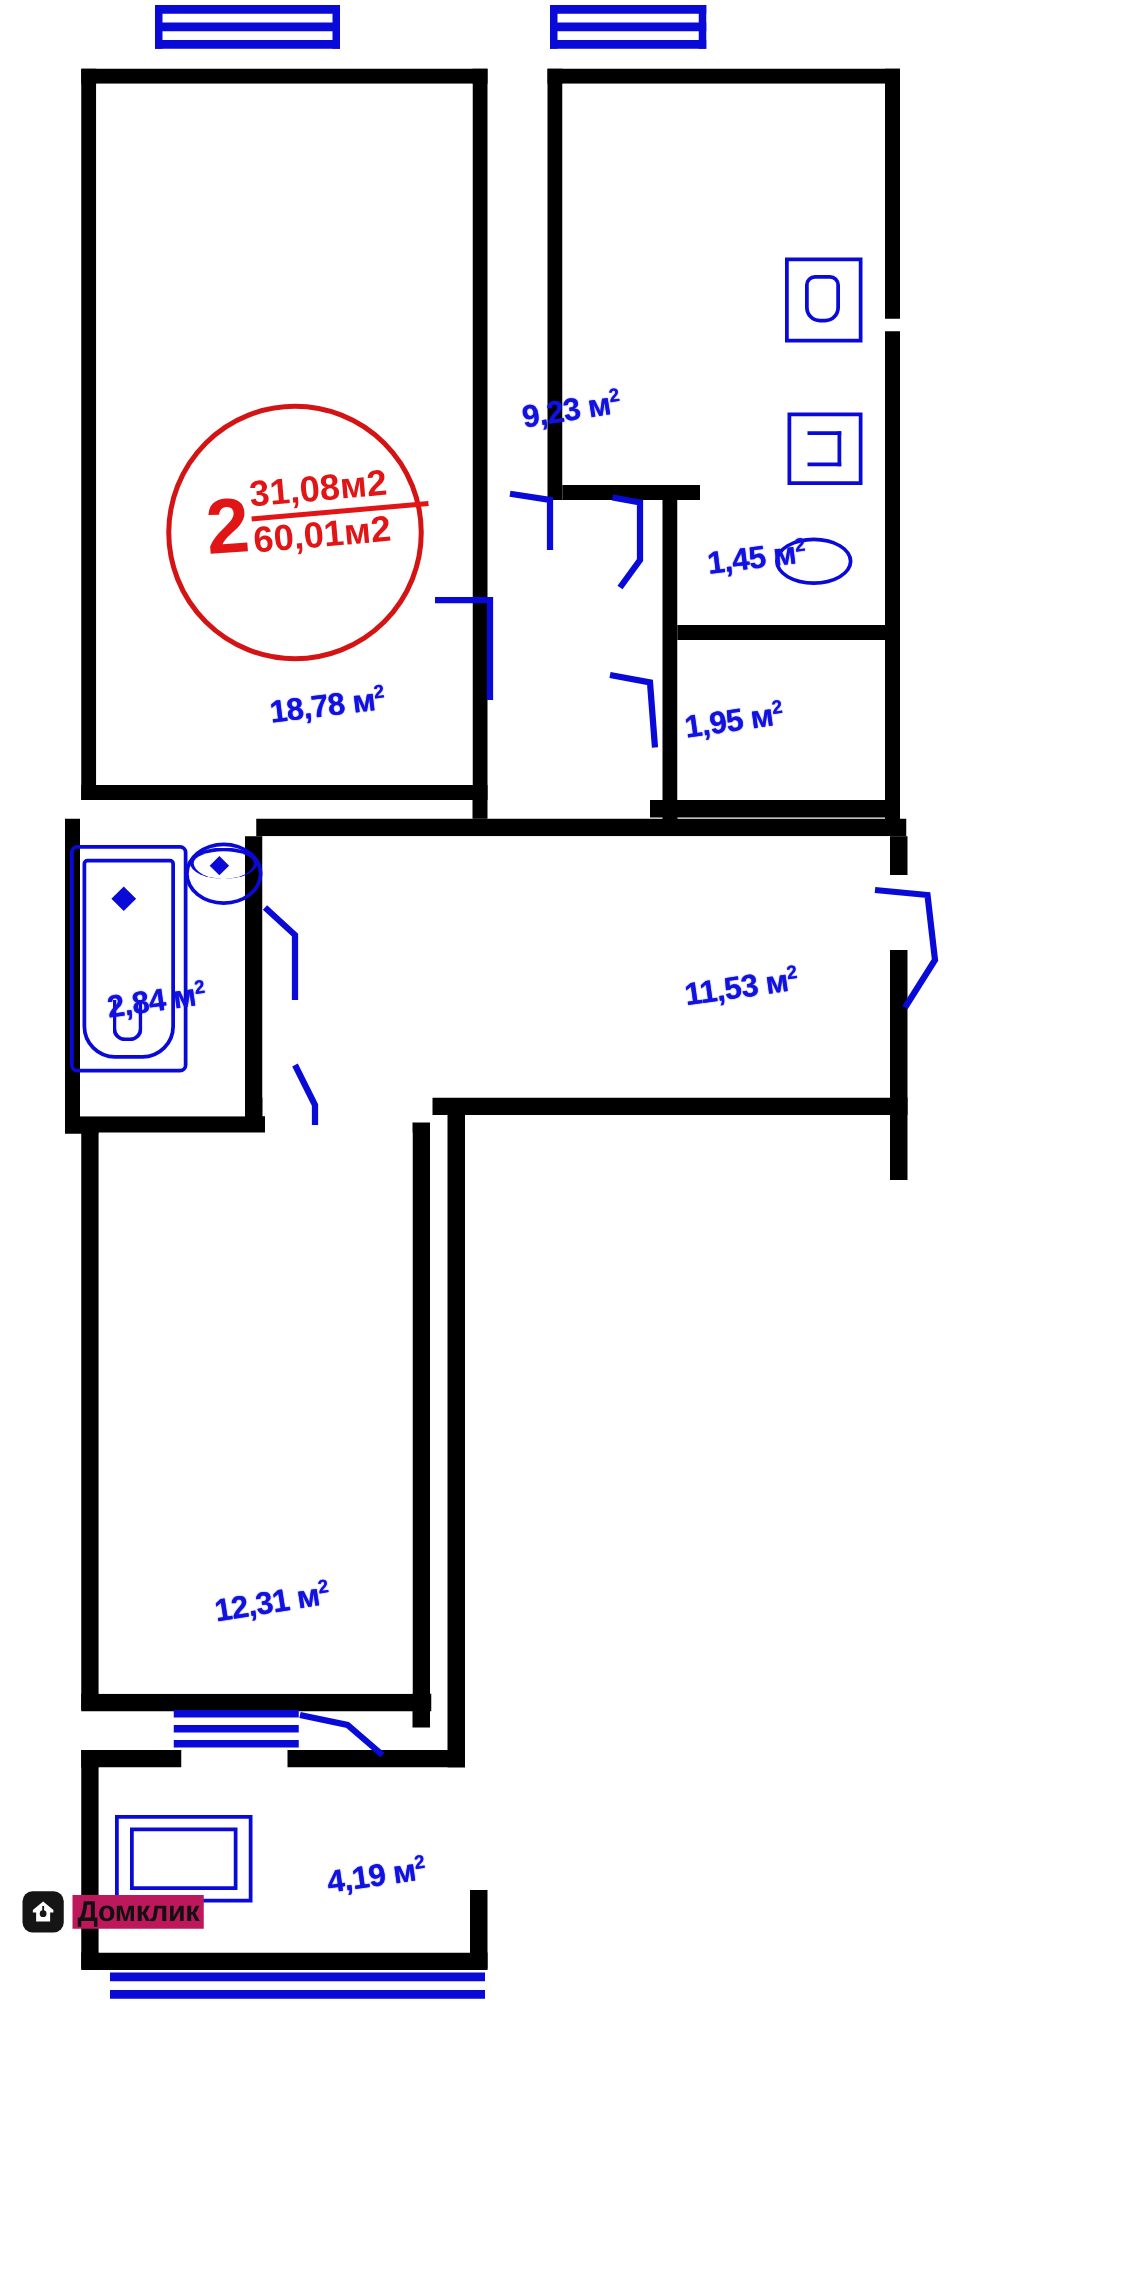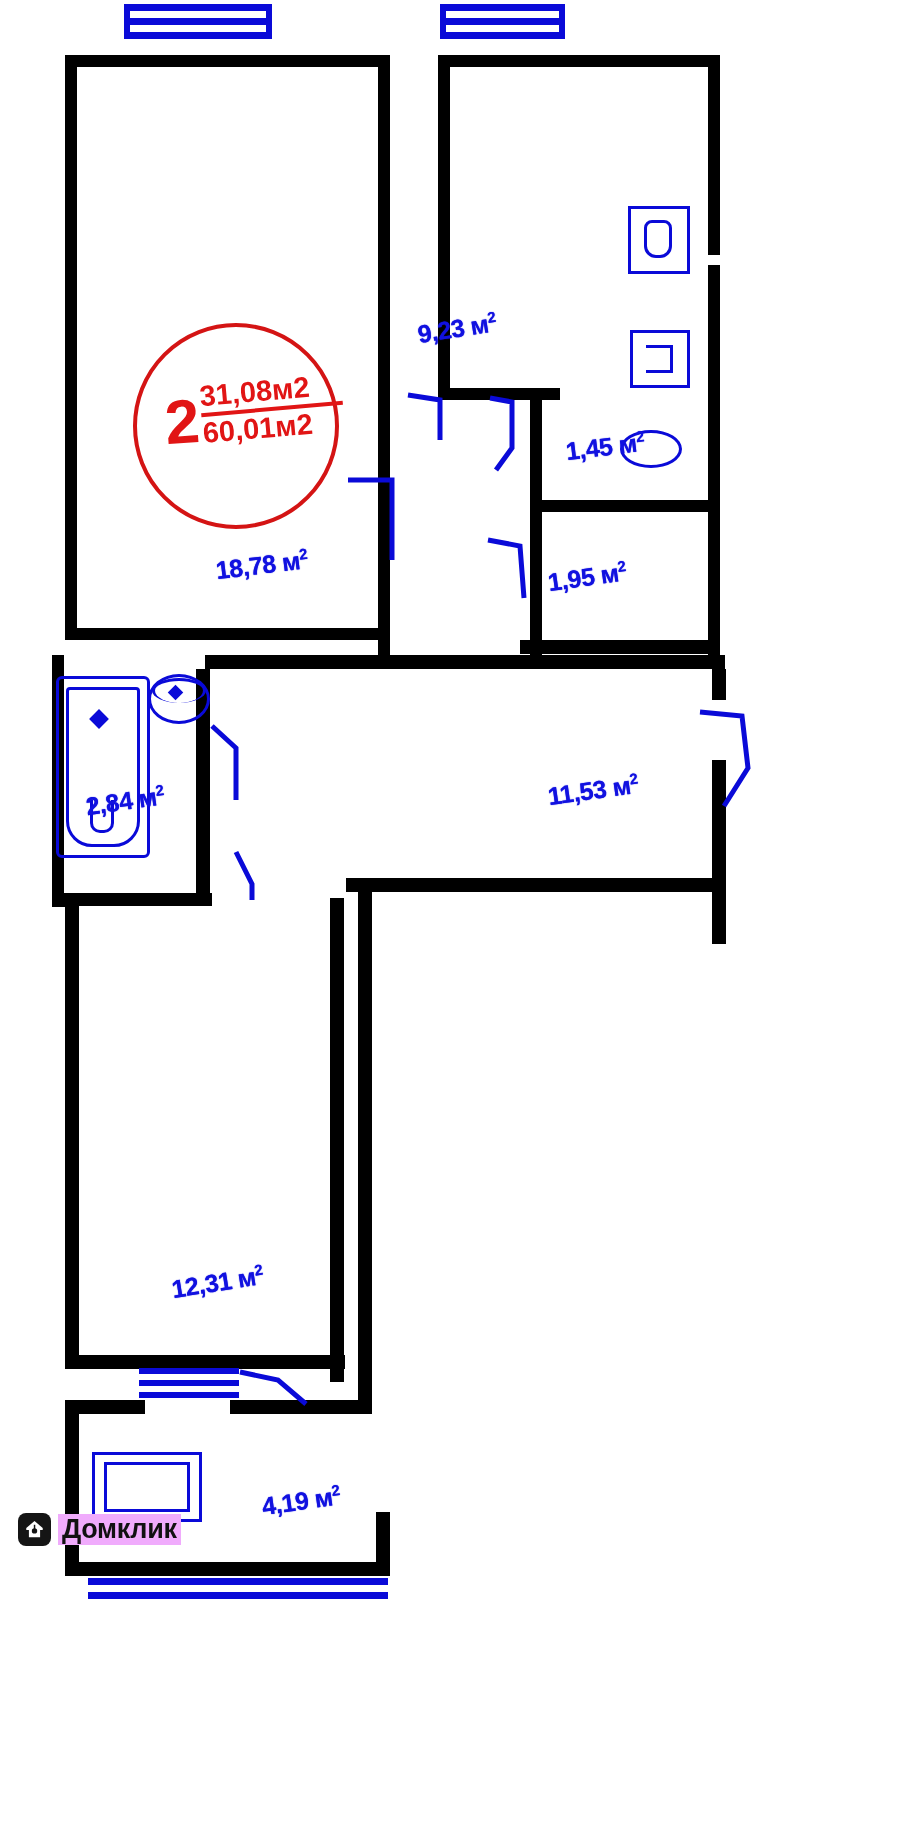--- a/index.html
+++ b/index.html
@@ -51,22 +51,22 @@
 
   
   #watermark{
     position:absolute;left:18px;top:1513px;display:flex;align-items:center;gap:7px;
   }
   #wm-badge{
     width:33px;height:33px;border-radius:8px;background:#151515;
     display:flex;align-items:center;justify-content:center;
   }
   #wm-text{
-    font-family:"Liberation Sans",sans-serif;font-weight:bold;font-size:27px;
-    color:#111111;background:#f0abfc;padding:0 4px;letter-spacing:-0.3px;
+    font-family:"Liberation Sans",sans-serif;font-weight:bold;font-size:23px;
+    color:#111111;background:#be185d;padding:0 4px;letter-spacing:-0.3px;
   }
 </style>
 </head>
 <body>
 
 <div id="plan">
 
   <div class="wall" style="left:65px;  top:55px;   width:325px; height:12px;"></div>
   <div class="wall" style="left:65px;  top:55px;   width:12px;  height:585px;"></div>
   <div class="wall" style="left:378px; top:55px;   width:12px;  height:600px;"></div>

